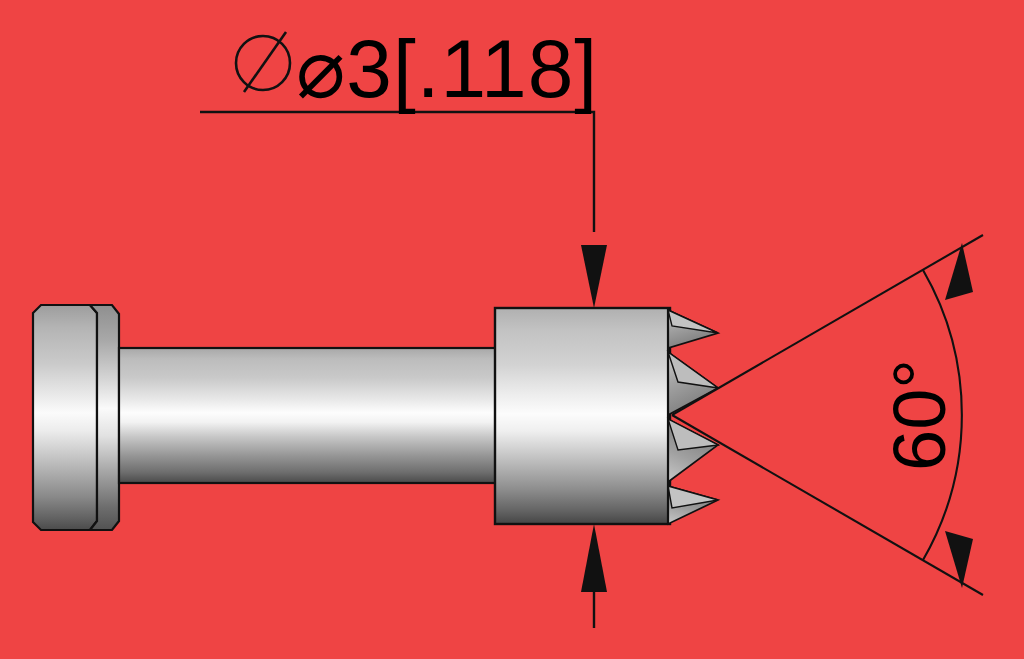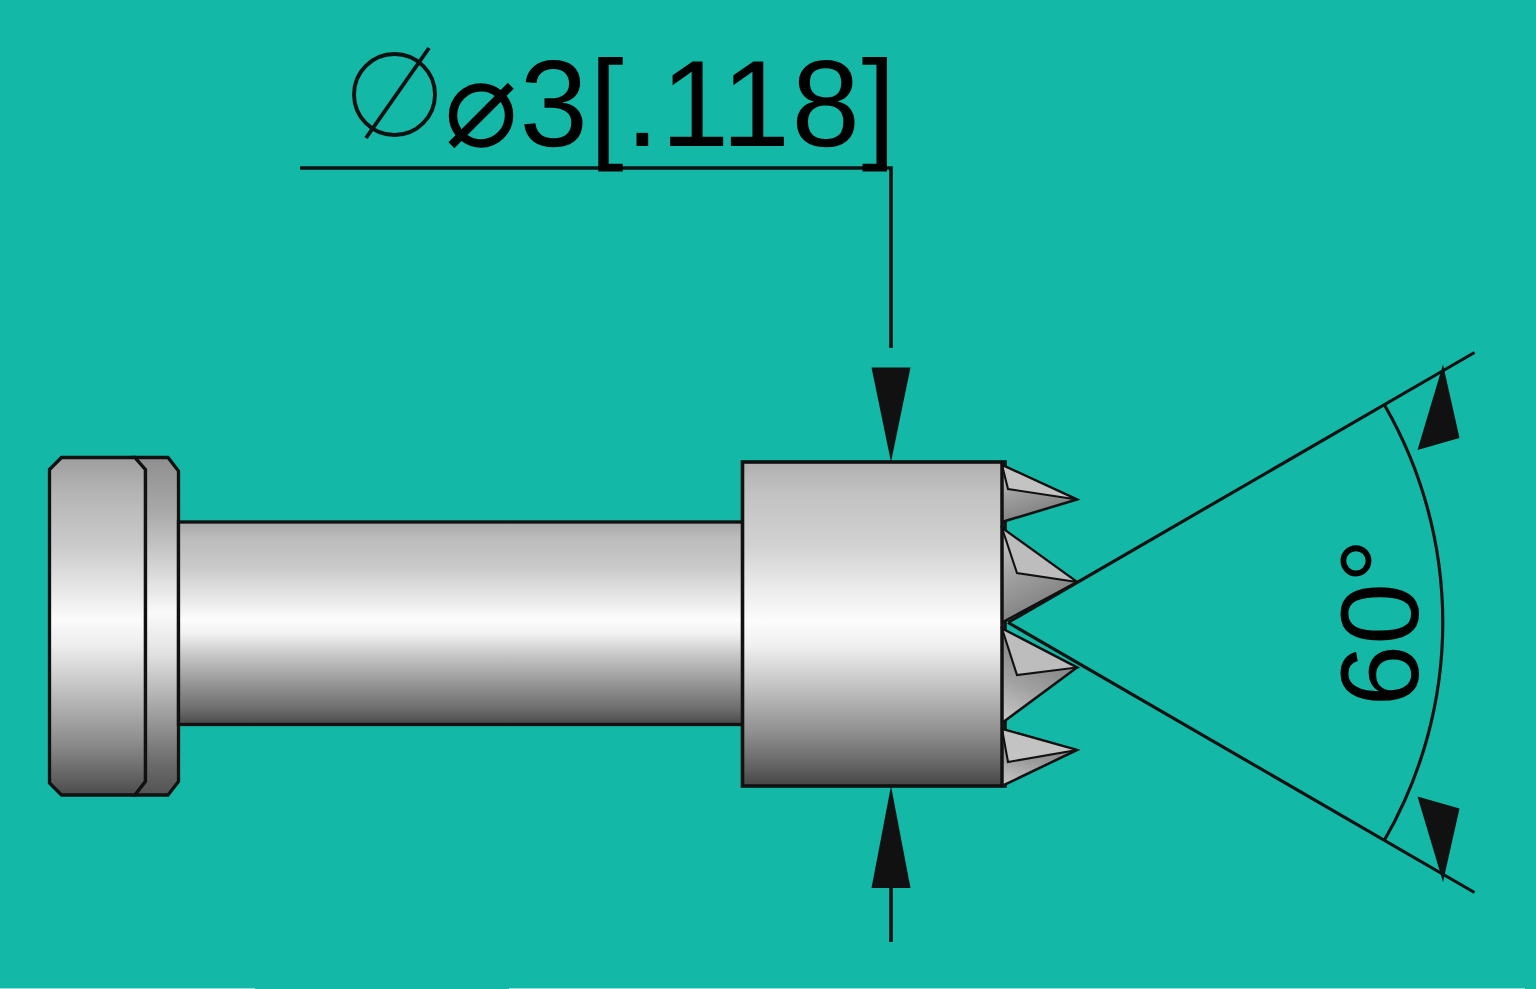--- a/index.html
+++ b/index.html
@@ -4,21 +4,21 @@
 <style>
   html, body {
     margin: 0;
     padding: 0;
     background: #ffffff;
   }
   #stage {
     position: relative;
     width: 1024px;
     height: 659px;
-    background: #14b8a6;
+    background: #ef4444;
     overflow: hidden;
     font-family: "Liberation Sans", sans-serif;
   }
   #drawing {
     position: absolute;
     left: 0;
     top: 0;
     width: 1024px;
     height: 659px;
     display: block;

